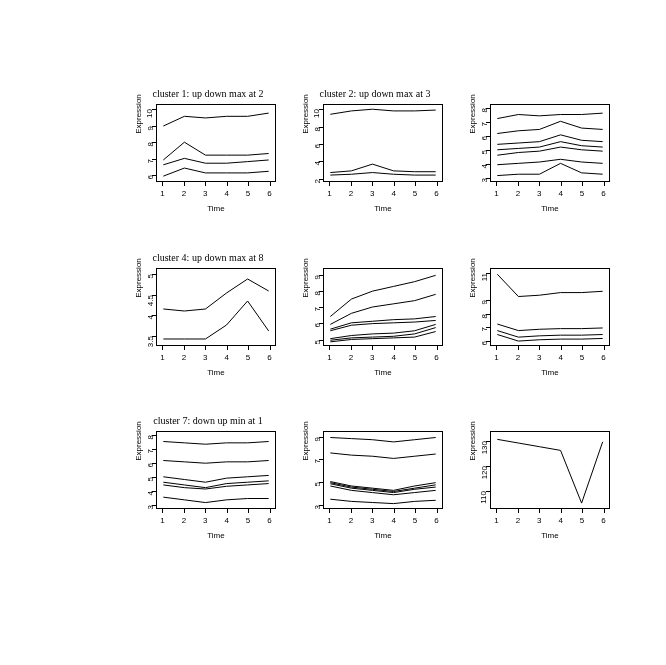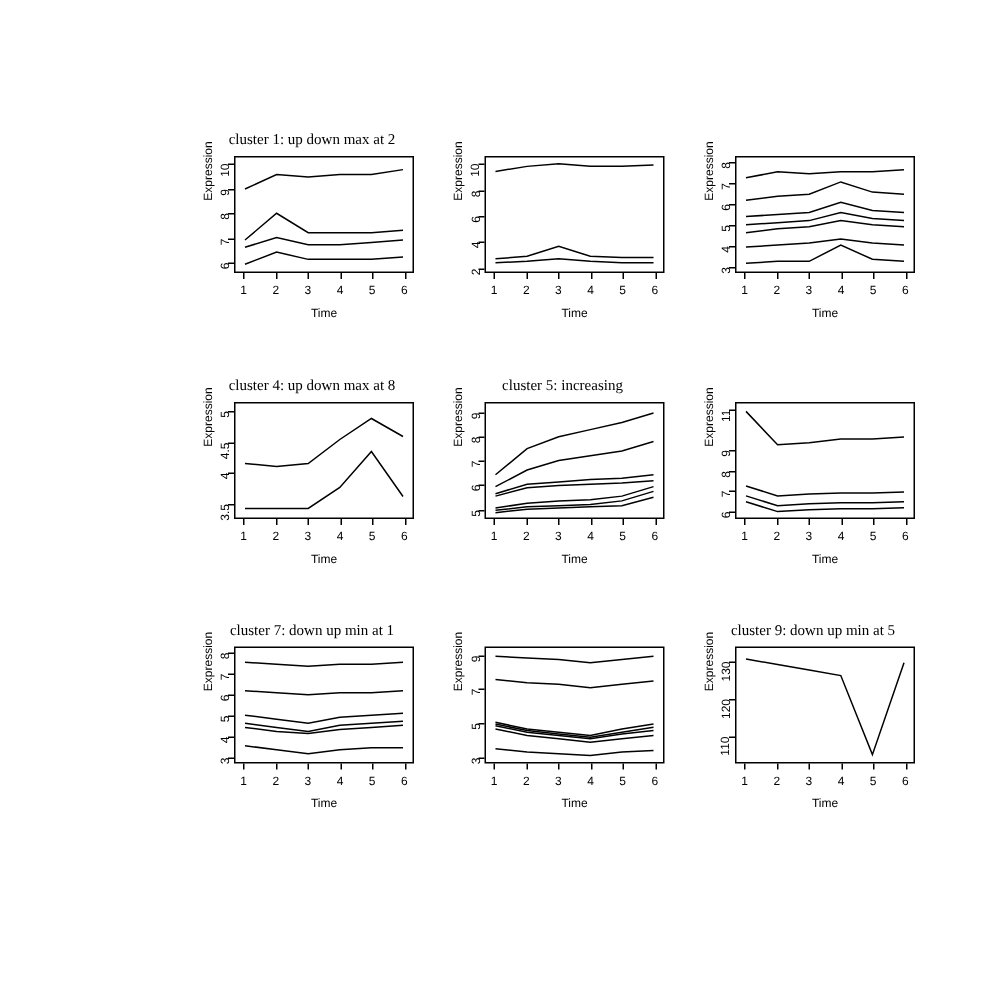--- a/index.html
+++ b/index.html
@@ -173,20 +173,21 @@
       </div>
       <div class="yticklabels">
         <span style="top: 71.4px;">6</span>
         <span style="top: 54.8px;">7</span>
         <span style="top: 38.2px;">8</span>
         <span style="top: 21.6px;">9</span>
         <span style="top: 5px;">10</span>
       </div>
     </div>
     <div class="panel" style="left: 285px; top: 88px;">
+      <div class="panel-title">cluster 2: up down max at 3</div>
       <div class="ylab">Expression</div>
       <div class="xlab">Time</div>
       <div class="plot-area">
         <svg viewBox="0 0 120 78" preserveAspectRatio="none">
           <polyline points="6.43,9.53 27.86,6.07 49.29,4.33 70.71,6.07 92.14,6.07 113.57,5.20" class="series-path"></polyline>
           <polyline points="6.43,69.33 27.86,67.60 49.29,60.67 70.71,67.60 92.14,68.47 113.57,68.47" class="series-path"></polyline>
           <polyline points="6.43,71.93 27.86,71.07 49.29,69.33 70.71,71.07 92.14,71.93 113.57,71.93" class="series-path"></polyline>
         </svg>
       </div>
       <div class="xticks">
@@ -300,21 +301,20 @@
         <i style="top: 6.2px;"></i>
       </div>
       <div class="yticklabels">
         <span style="top: 67.7px;">3.5</span>
         <span style="top: 47.2px;">4</span>
         <span style="top: 26.7px;">4.5</span>
         <span style="top: 6.2px;">5</span>
       </div>
     </div>
     <div class="panel" style="left: 285px; top: 252px;">
-      <div class="panel-title">cluster 5: increasing</div>
       <div class="ylab">Expression</div>
       <div class="xlab">Time</div>
       <div class="plot-area">
         <svg viewBox="0 0 120 78" preserveAspectRatio="none">
           <polyline points="6.43,48.75 27.86,30.88 49.29,22.75 70.71,17.87 92.14,13.00 113.57,6.50" class="series-path"></polyline>
           <polyline points="6.43,56.87 27.86,45.50 49.29,39.00 70.71,35.75 92.14,32.50 113.57,26.00" class="series-path"></polyline>
           <polyline points="6.43,61.75 27.86,55.25 49.29,53.63 70.71,52.00 92.14,51.19 113.57,48.75" class="series-path"></polyline>
           <polyline points="6.43,63.38 27.86,57.69 49.29,56.06 70.71,55.25 92.14,54.44 113.57,52.81" class="series-path"></polyline>
           <polyline points="6.43,71.50 27.86,68.25 49.29,66.63 70.71,65.81 92.14,63.38 113.57,56.87" class="series-path"></polyline>
           <polyline points="6.43,73.12 27.86,70.69 49.29,69.88 70.71,69.06 92.14,66.63 113.57,60.12" class="series-path"></polyline>
@@ -478,21 +478,20 @@
         <i style="top: 5.7px;"></i>
       </div>
       <div class="yticklabels">
         <span style="top: 73.5px;">3</span>
         <span style="top: 50.9px;">5</span>
         <span style="top: 28.3px;">7</span>
         <span style="top: 5.7px;">9</span>
       </div>
     </div>
     <div class="panel" style="left: 452px; top: 415px;">
-      <div class="panel-title">cluster 9: down up min at 5</div>
       <div class="ylab">Expression</div>
       <div class="xlab">Time</div>
       <div class="plot-area">
         <svg viewBox="0 0 120 78" preserveAspectRatio="none">
           <polyline points="6.43,7.55 27.86,11.32 49.29,15.10 70.71,18.87 92.14,72.97 113.57,10.06" class="series-path"></polyline>
         </svg>
       </div>
       <div class="xticks">
         <i style="left: 6.4px;"></i>
         <i style="left: 27.9px;"></i>

